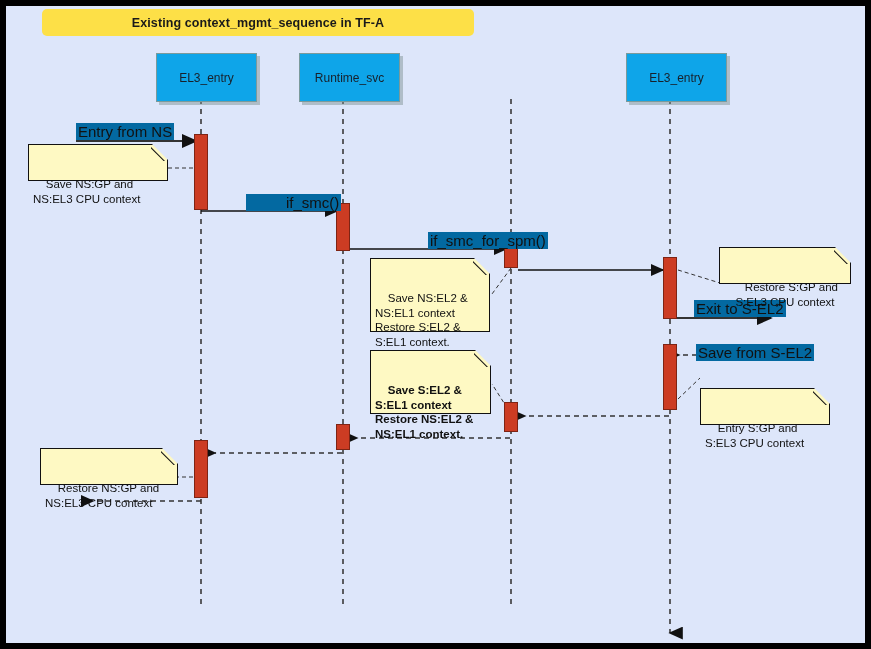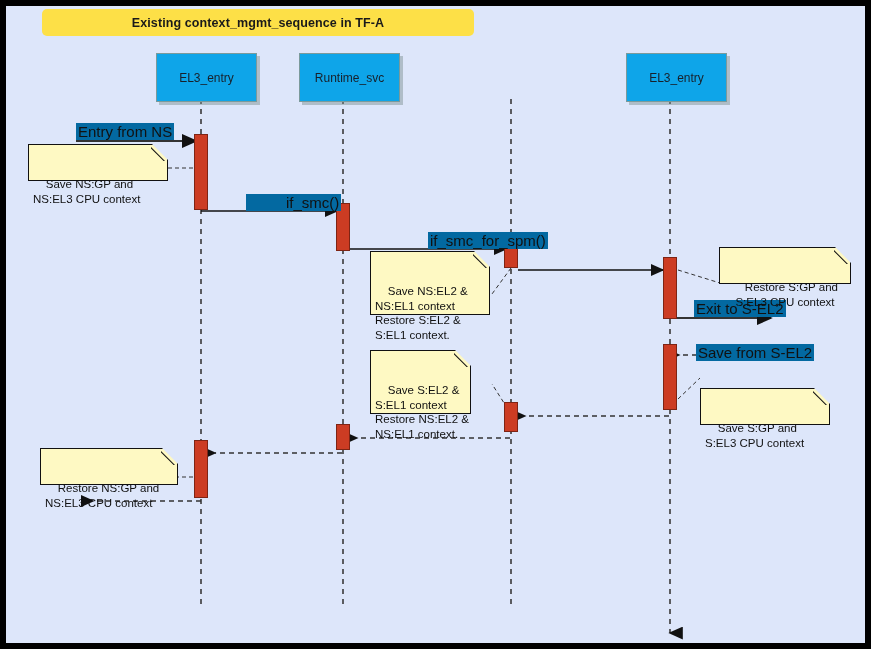--- a/index.html
+++ b/index.html
@@ -210,45 +210,45 @@
   <div class="msg-label" style="left:378px; top:226px;margin-left:44px;">if_smc_for_spm()</div>
   <div class="msg-label" style="left:688px; top:294px;">Exit to S-EL2</div>
   <div class="msg-label" style="left:690px; top:338px;">Save from S-EL2</div>
 
   <div class="note" style="left:22px; top:138px; width:140px; height:37px;">
     <span class="fold-edge"></span><span class="fold"></span>
     <span>Save NS:GP and
 NS:EL3 CPU context</span>
   </div>
 
-  <div class="note" style="left:364px; top:245px; width:120px; height:64px;">
+  <div class="note" style="left:364px; top:252px; width:120px; height:74px;">
     <span class="fold-edge"></span><span class="fold"></span>
     <span>Save NS:EL2 &amp;
 NS:EL1 context
 Restore S:EL2 &amp;
 S:EL1 context.</span>
   </div>
 
   <div class="note" style="left:713px; top:241px; width:132px; height:37px;text-align:center;">
     <span class="fold-edge"></span><span class="fold"></span>
     <span>Restore S:GP and
 S:EL3 CPU context</span>
   </div>
 
-  <div class="note" style="left:364px; top:344px; width:101px; height:64px;">
+  <div class="note" style="left:364px; top:344px; width:121px; height:64px;font-weight:bold;">
     <span class="fold-edge"></span><span class="fold"></span>
     <span>Save S:EL2 &amp;
 S:EL1 context
 Restore NS:EL2 &amp;
 NS:EL1 context.</span>
   </div>
 
   <div class="note" style="left:694px; top:382px; width:130px; height:37px;">
     <span class="fold-edge"></span><span class="fold"></span>
-    <span>Save S:GP and
+    <span>Entry S:GP and
 S:EL3 CPU context</span>
   </div>
 
   <div class="note" style="left:34px; top:442px; width:138px; height:37px;">
     <span class="fold-edge"></span><span class="fold"></span>
     <span>Restore NS:GP and
 NS:EL3 CPU context</span>
   </div>
 
 </div>

